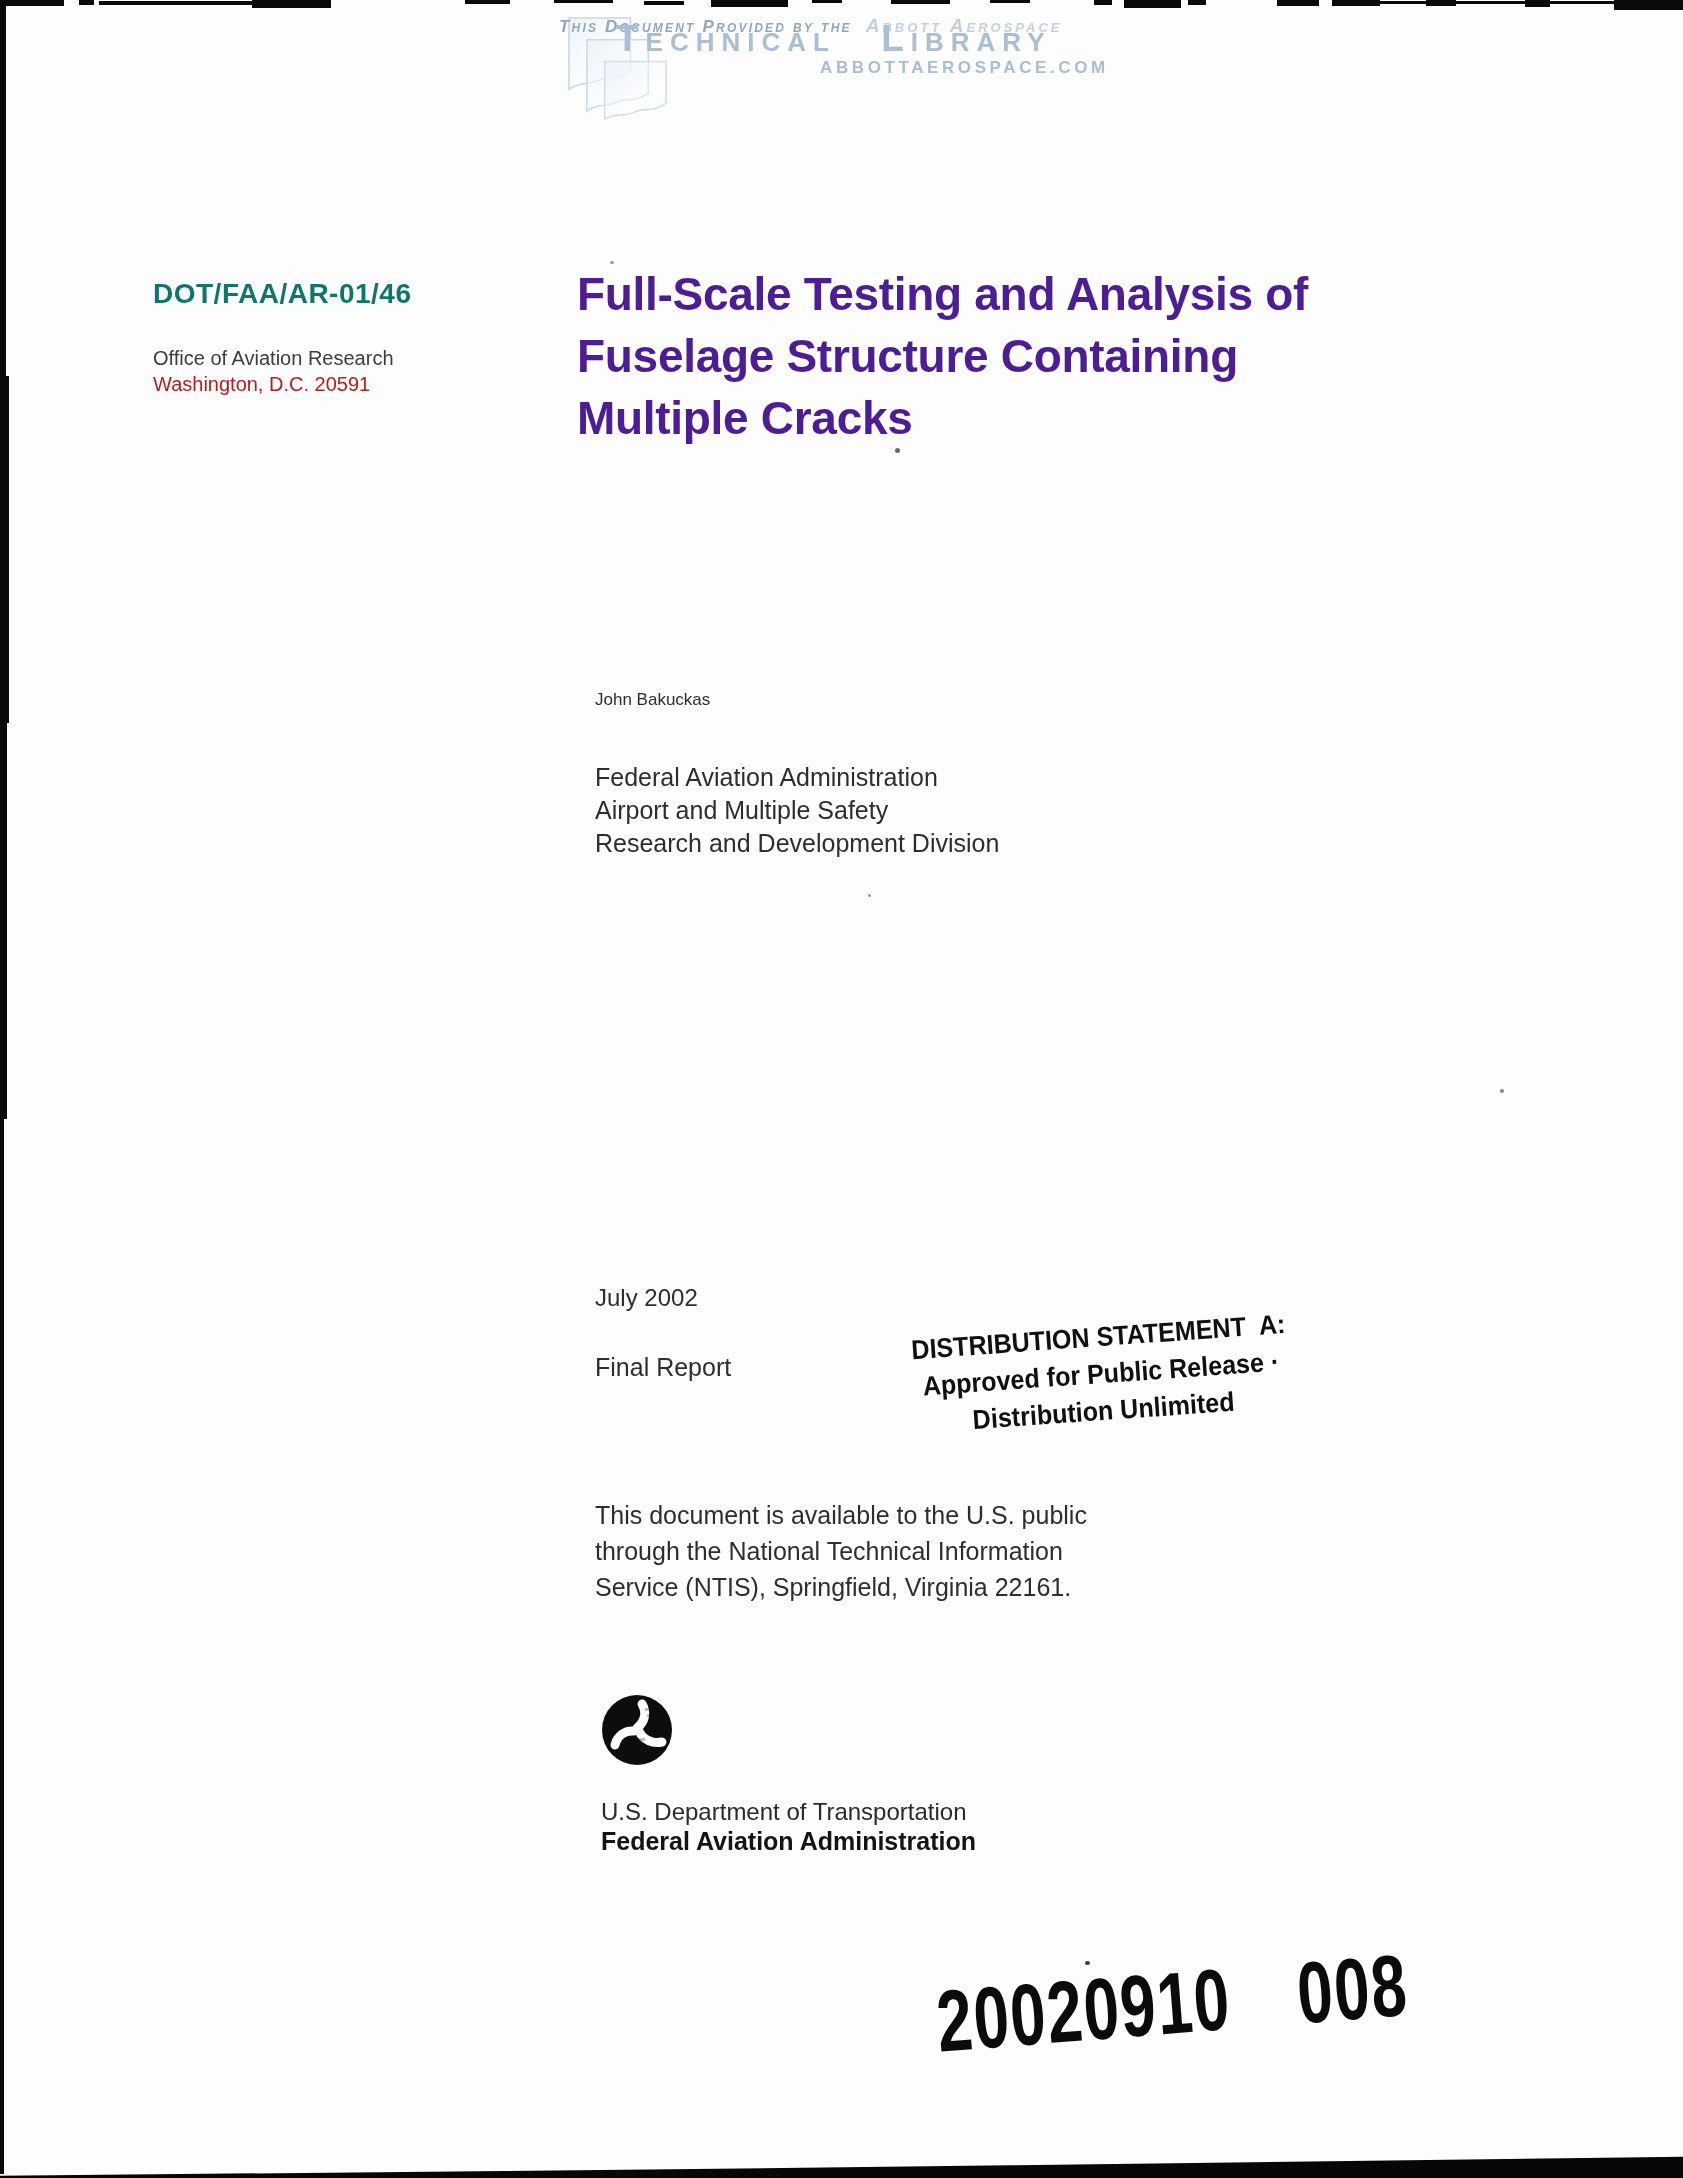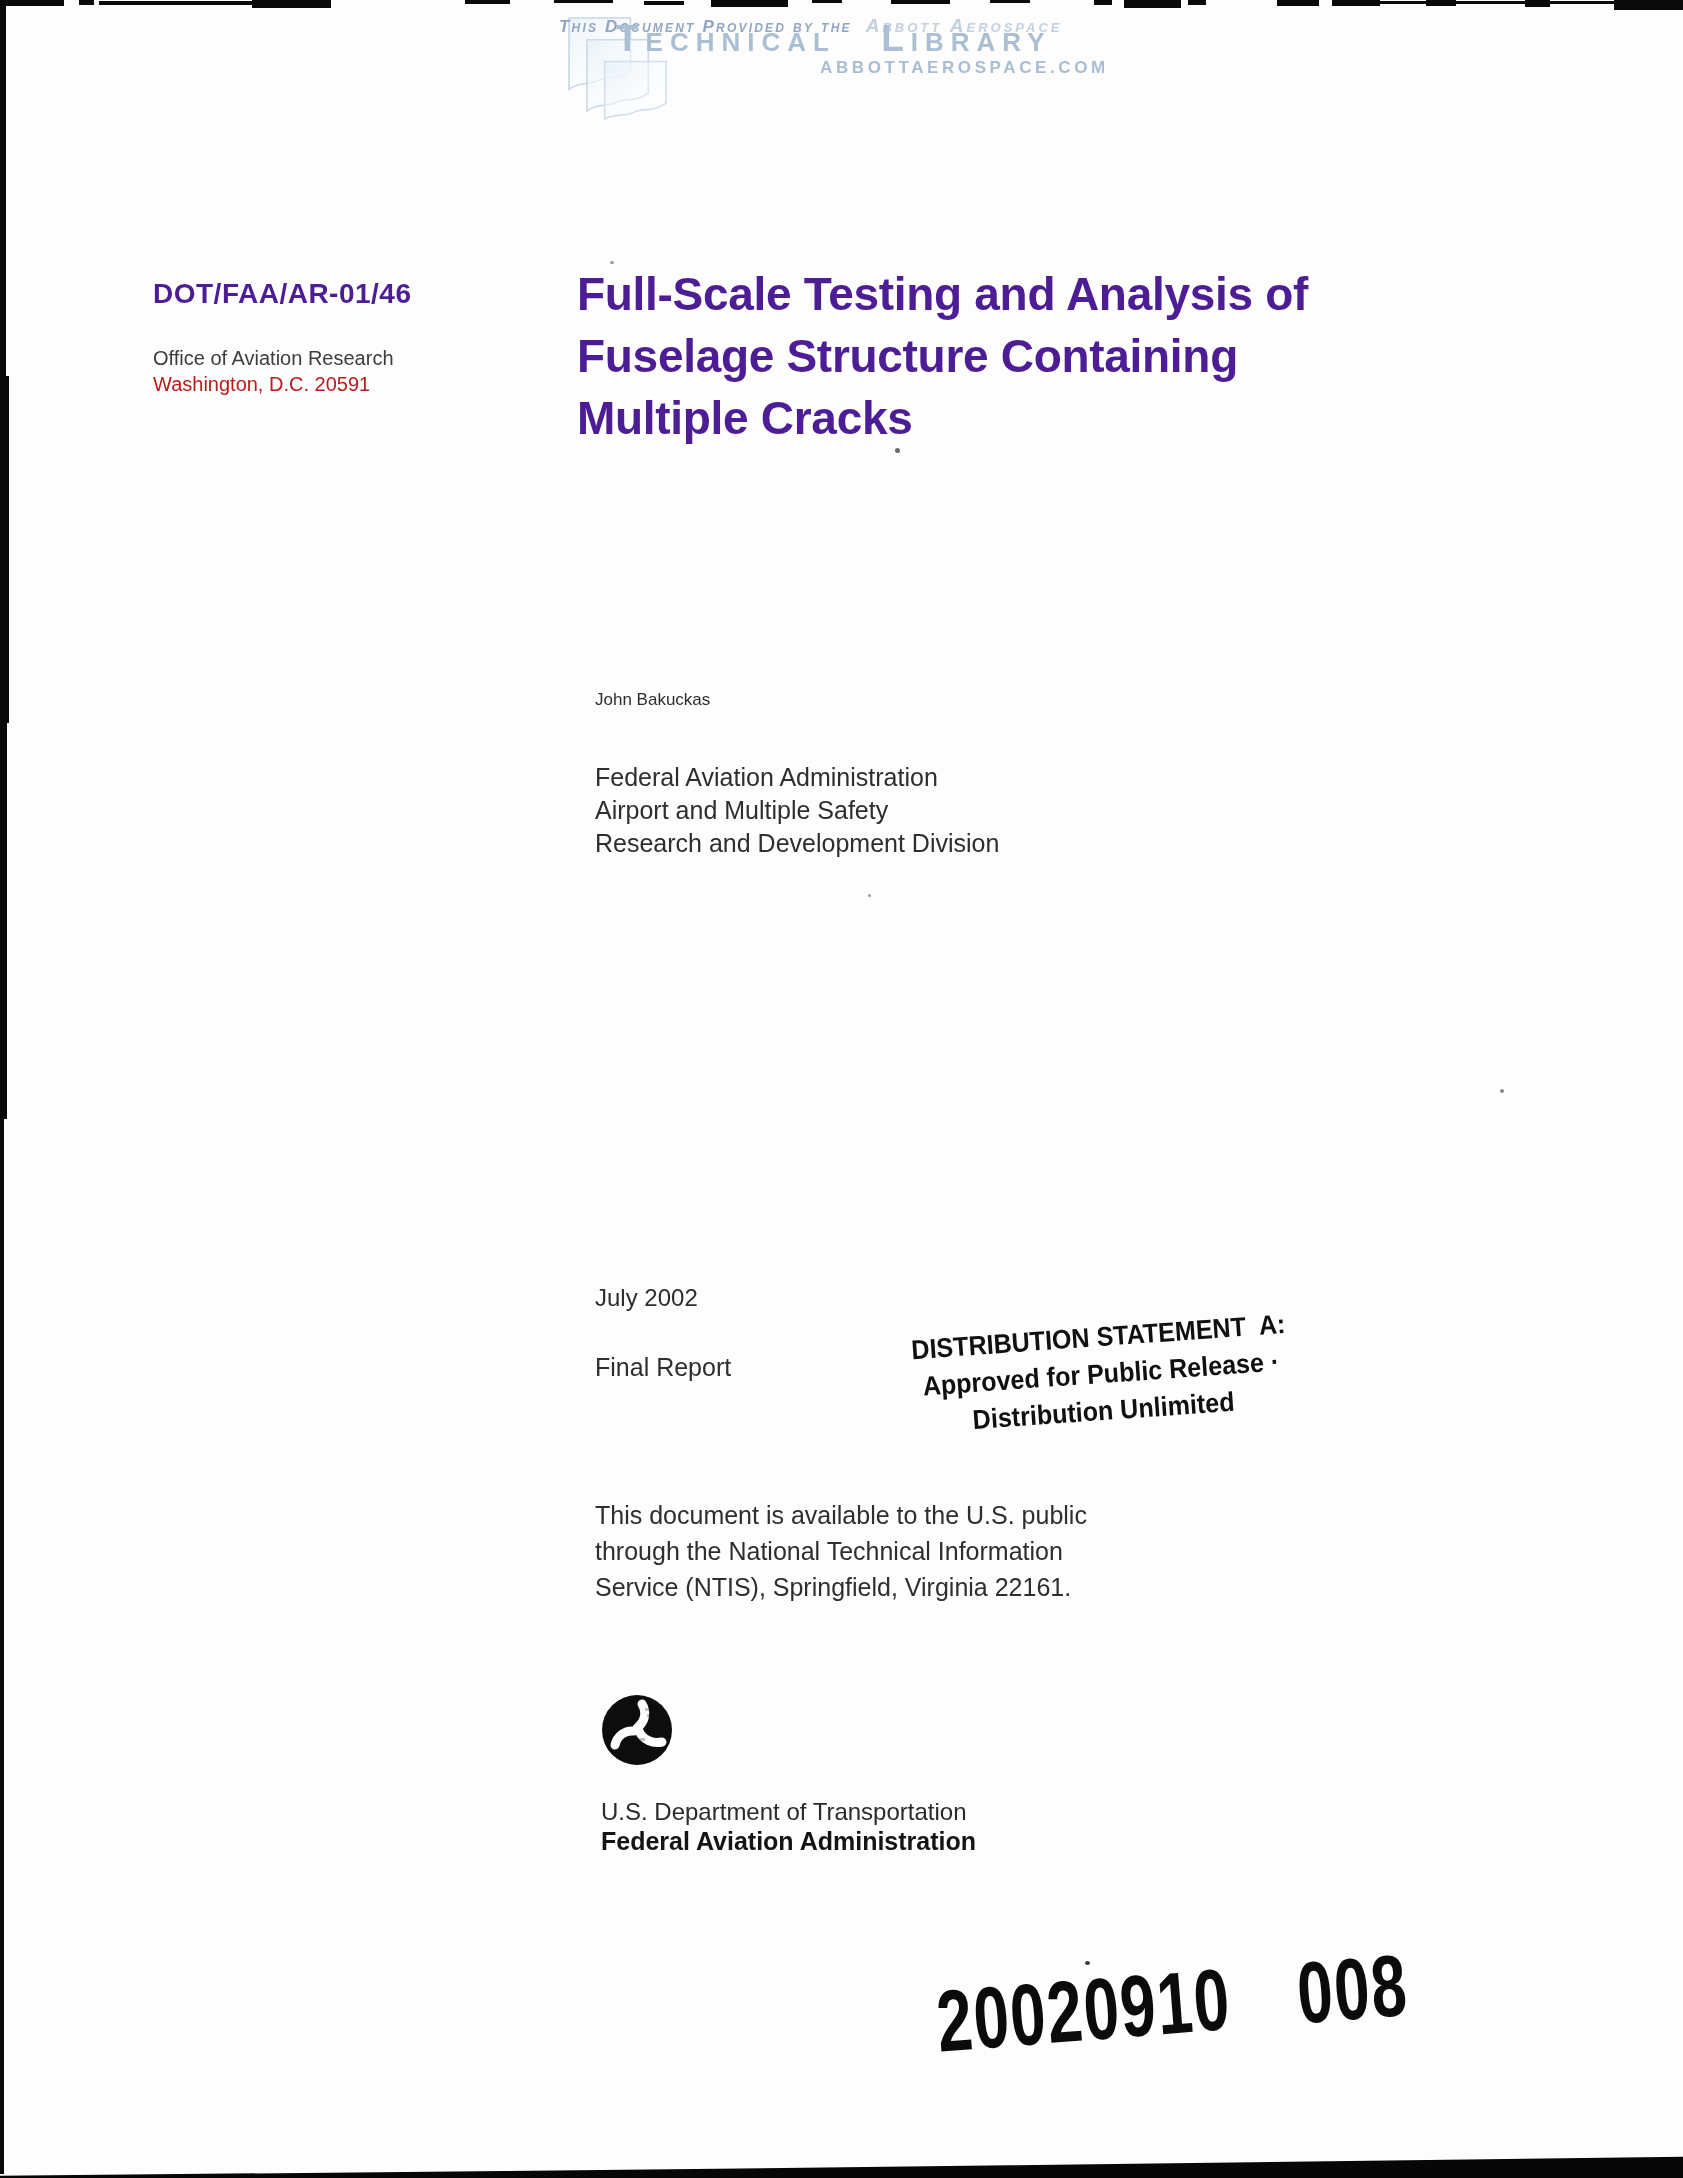--- a/index.html
+++ b/index.html
@@ -41,21 +41,21 @@
     font-size:37px;letter-spacing:7px;word-spacing:28px;
     color:#abbfd4;white-space:nowrap;
   }
   .hdr-line3{
     left:820px;top:58px;
     font-weight:bold;font-size:17px;letter-spacing:3.6px;color:#a9bdd3;
     white-space:nowrap;
   }
 
   
-  .report-number{left:153px;top:278px;font-size:28px;font-weight:bold;color:#4c1d95;letter-spacing:0.5px;}
+  .report-number{left:153px;top:278px;font-size:28px;font-weight:bold;color:#0f766e;letter-spacing:0.5px;}
   .office-line1{left:153px;top:347px;font-size:20px;color:#3d3d3d;}
   .office-line2{left:153px;top:373px;font-size:20px;color:#b91c1c;}
 
   
   .title{
     left:577px;top:263px;
     font-size:46px;font-weight:bold;line-height:62px;
     letter-spacing:-0.3px;color:#4c1d95;white-space:nowrap;
   }
 

